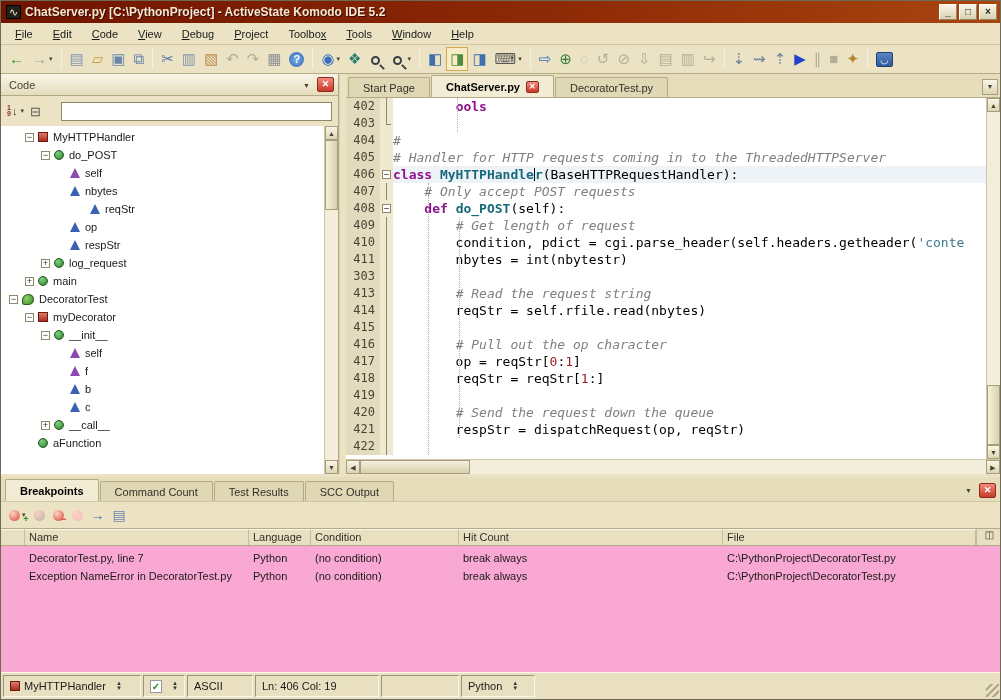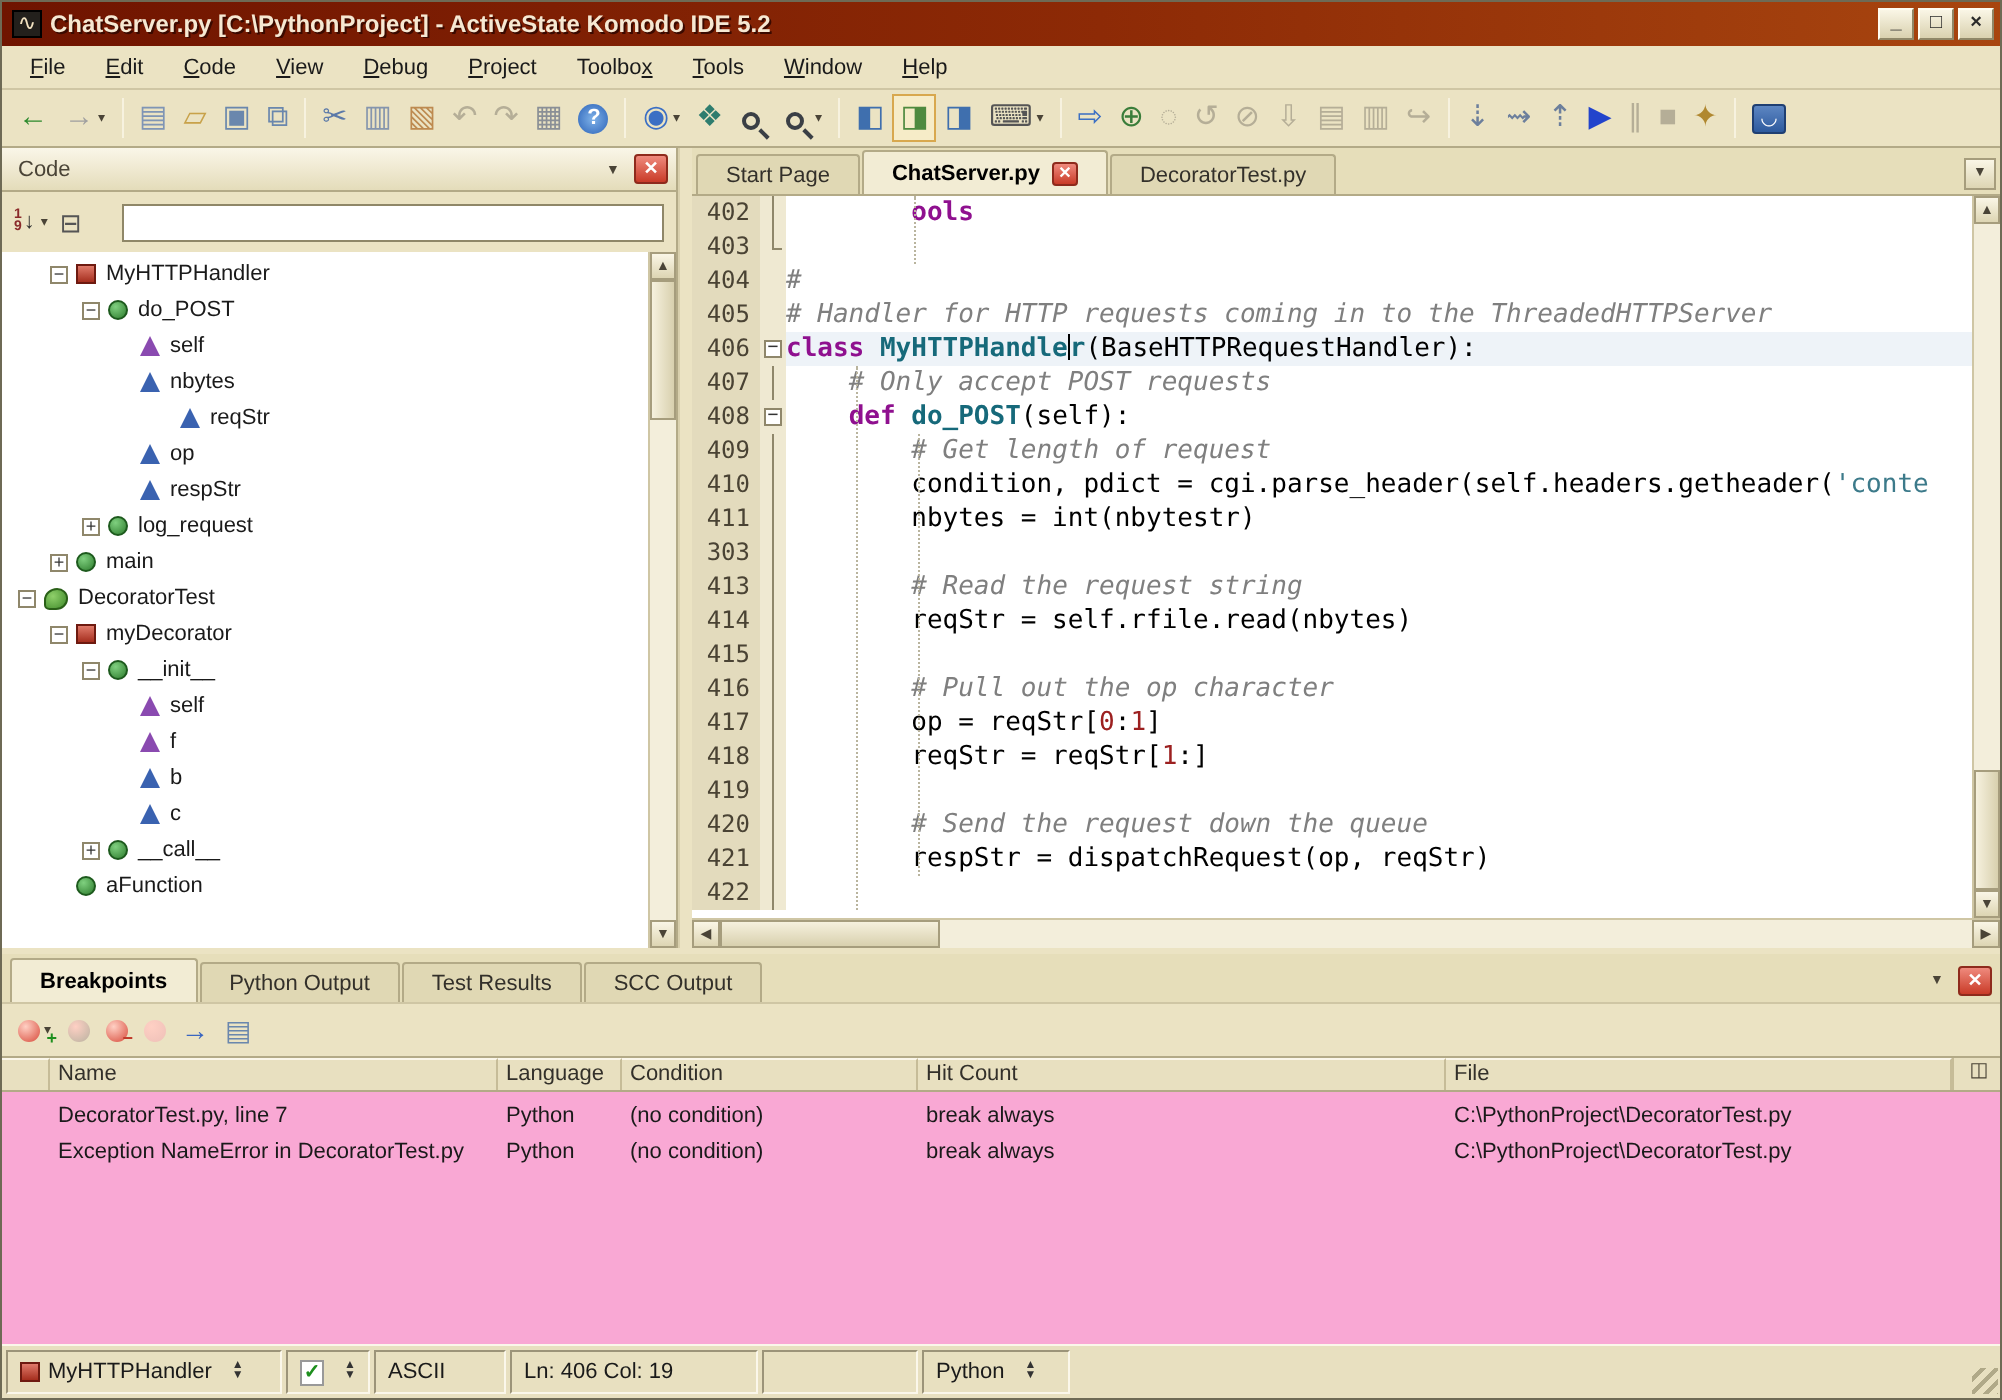--- a/index.html
+++ b/index.html
@@ -496,21 +496,21 @@
       </div>
     </div>
   </div>
 
   <div class="bottom-panel">
     <div class="bp-tabbar" id="bp-tabbar">
         <span class="tab active">
           <span>Breakpoints</span>
         </span>
         <span class="tab">
-          <span>Python Output</span>
+          <span>Command Count</span>
         </span>
         <span class="tab">
           <span>Test Results</span>
         </span>
         <span class="tab">
           <span>SCC Output</span>
         </span>
         <span class="mini-dd" style="margin-left:auto;align-self:center">▼</span>
         <span class="xbtn" style="align-self:center">✕</span>
       </div>

